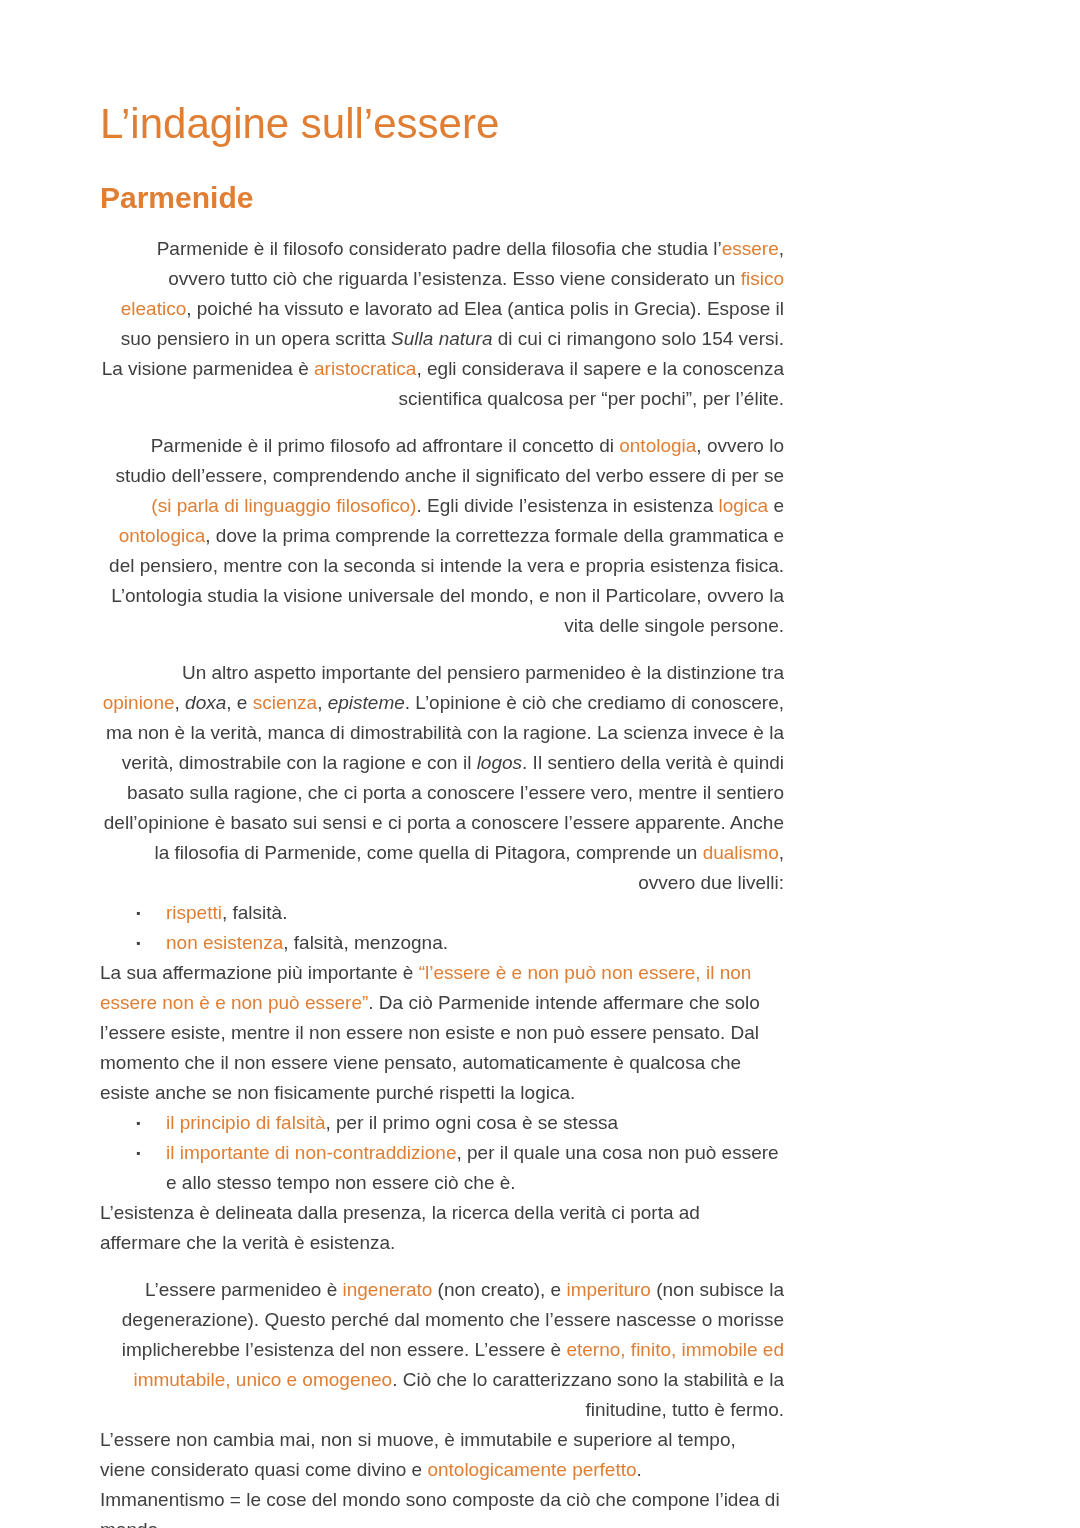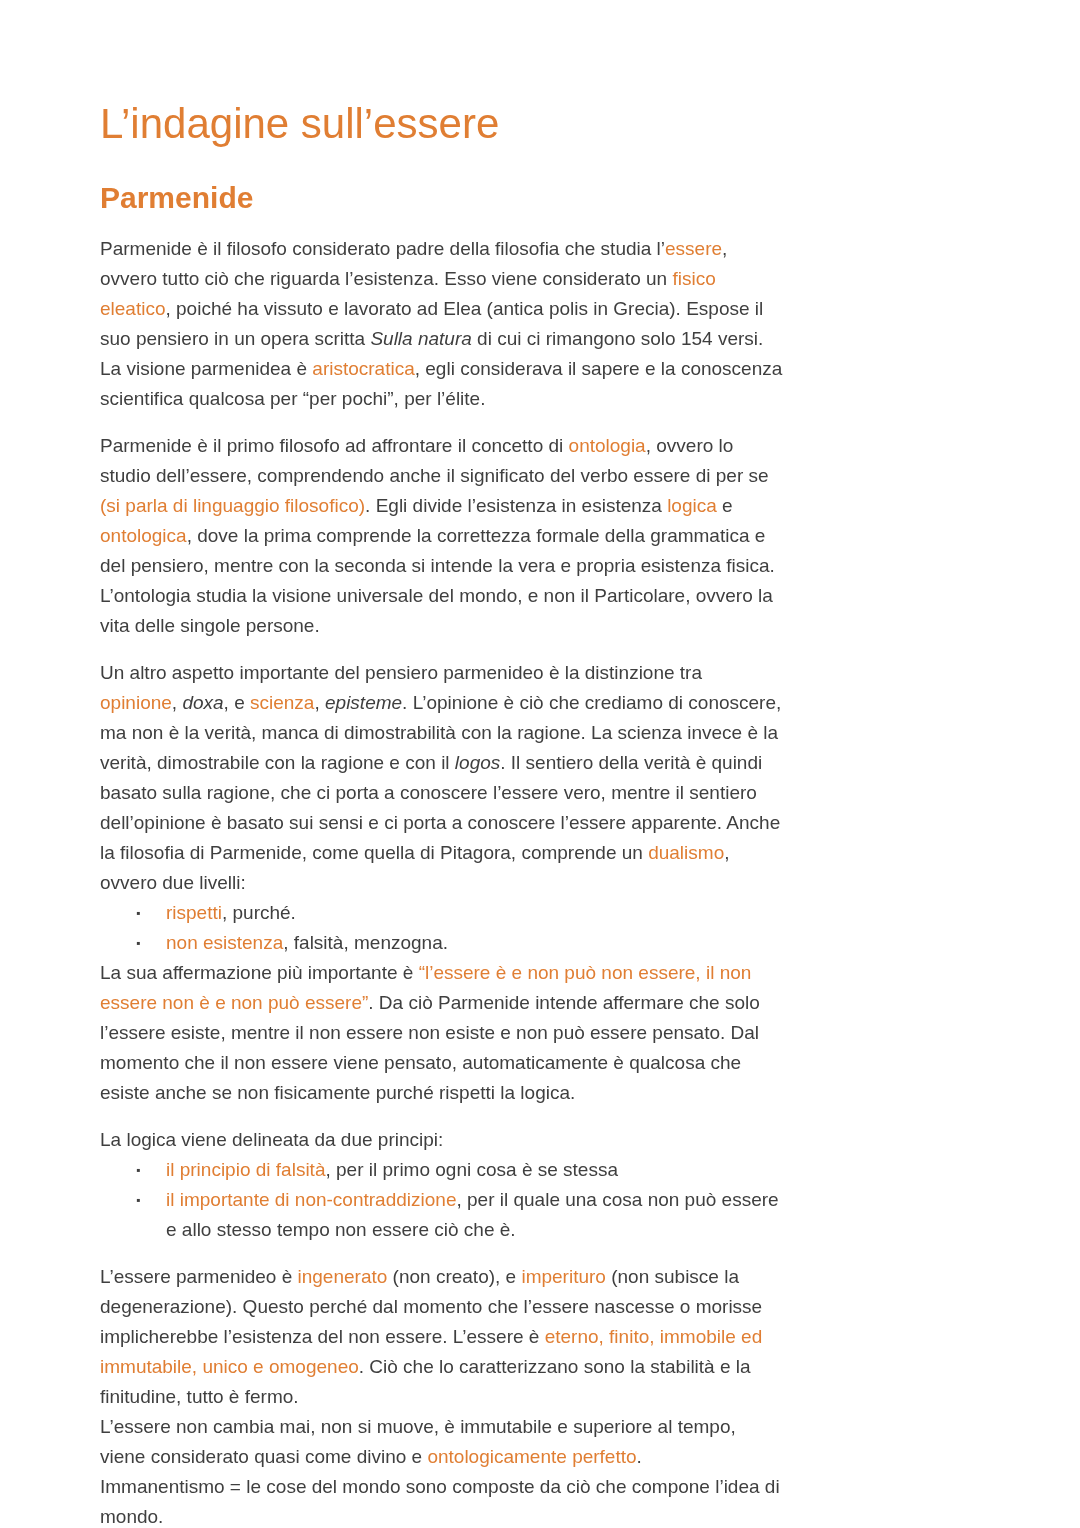--- a/index.html
+++ b/index.html
@@ -30,21 +30,21 @@
     font-weight: 700;
     color: var(--accent, #e07e33);
     margin: 0;
     line-height: 1.3;
   }
   .doc-body {
     font-size: 19px;
     line-height: 30px;
   }
   .doc-body p { margin: 0; }
-  .doc-body p.p { margin-top: 17px; }
+  .doc-body p.p { margin-top: 17px; text-align: right; }
   .doc-body p.line { margin-top: 0; }
   .doc-body ul {
     margin: 0;
     padding: 0 0 0 36px;
     list-style: none;
   }
   .doc-body li {
     position: relative;
     padding-left: 30px;
   }
@@ -63,26 +63,26 @@
 <body>
 
 <div class="page">
   <h1 class="doc-title">L’indagine sull’essere</h1>
   <h2 class="section-heading">Parmenide</h2>
   <div class="doc-body">
       <p class="p"><span>Parmenide è il filosofo considerato padre della filosofia che studia l’</span><span class="accent">essere</span><span>, ovvero tutto ciò che riguarda l’esistenza. Esso viene considerato un </span><span class="accent">fisico eleatico</span><span>, poiché ha vissuto e lavorato ad Elea (antica polis in Grecia). Espose il suo pensiero in un opera scritta </span><span class="italic">Sulla natura</span><span> di cui ci rimangono solo 154 versi. La visione parmenidea è </span><span class="accent">aristocratica</span><span>, egli considerava il sapere e la conoscenza scientifica qualcosa per “per pochi”, per l’élite.</span></p>
       <p class="p"><span>Parmenide è il primo filosofo ad affrontare il concetto di </span><span class="accent">ontologia</span><span>, ovvero lo studio dell’essere, comprendendo anche il significato del verbo essere di per se </span><span class="accent">(si parla di linguaggio filosofico)</span><span>. Egli divide l’esistenza in esistenza </span><span class="accent">logica</span><span> e </span><span class="accent">ontologica</span><span>, dove la prima comprende la correttezza formale della grammatica e del pensiero, mentre con la seconda si intende la vera e propria esistenza fisica. L’ontologia studia la visione universale del mondo, e non il Particolare, ovvero la vita delle singole persone.</span></p>
       <p class="p"><span>Un altro aspetto importante del pensiero parmenideo è la distinzione tra </span><span class="accent">opinione</span><span>, </span><span class="italic">doxa</span><span>, e </span><span class="accent">scienza</span><span>, </span><span class="italic">episteme</span><span>. L’opinione è ciò che crediamo di conoscere, ma non è la verità, manca di dimostrabilità con la ragione. La scienza invece è la verità, dimostrabile con la ragione e con il </span><span class="italic">logos</span><span>. Il sentiero della verità è quindi basato sulla ragione, che ci porta a conoscere l’essere vero, mentre il sentiero dell’opinione è basato sui sensi e ci porta a conoscere l’essere apparente. Anche la filosofia di Parmenide, come quella di Pitagora, comprende un </span><span class="accent">dualismo</span><span>, ovvero due livelli:</span></p>
       <ul>
-        <li><span class="bullet-marker">▪</span><span class="accent">rispetti</span><span>, purché.</span></li>
+        <li><span class="bullet-marker">▪</span><span class="accent">rispetti</span><span>, falsità.</span></li>
         <li><span class="bullet-marker">▪</span><span class="accent">non esistenza</span><span>, falsità, menzogna.</span></li>
       </ul>
       <p class="line"><span>La sua affermazione più importante è </span><span class="accent">“l’essere è e non può non essere, il non essere non è e non può essere”</span><span>. Da ciò Parmenide intende affermare che solo l’essere esiste, mentre il non essere non esiste e non può essere pensato. Dal momento che il non essere viene pensato, automaticamente è qualcosa che esiste anche se non fisicamente purché rispetti la logica.</span></p>
-      <p class="p"><span>La logica viene delineata da due principi:</span></p>
       <ul>
         <li><span class="bullet-marker">▪</span><span class="accent">il principio di falsità</span><span>, per il primo ogni cosa è se stessa</span></li>
         <li><span class="bullet-marker">▪</span><span class="accent">il importante di non-contraddizione</span><span>, per il quale una cosa non può essere e allo stesso tempo non essere ciò che è.</span></li>
       </ul>
+      <p class="line"><span>L’esistenza è delineata dalla presenza, la ricerca della verità ci porta ad affermare che la verità è esistenza.</span></p>
       <p class="p"><span>L’essere parmenideo è </span><span class="accent">ingenerato</span><span> (non creato), e </span><span class="accent">imperituro</span><span> (non subisce la degenerazione). Questo perché dal momento che l’essere nascesse o morisse implicherebbe l’esistenza del non essere. L’essere è </span><span class="accent">eterno, finito, immobile ed immutabile, unico e omogeneo</span><span>. Ciò che lo caratterizzano sono la stabilità e la finitudine, tutto è fermo.</span></p>
       <p class="line"><span>L’essere non cambia mai, non si muove, è immutabile e superiore al tempo, viene considerato quasi come divino e </span><span class="accent">ontologicamente perfetto</span><span>.</span></p>
       <p class="line"><span>Immanentismo = le cose del mondo sono composte da ciò che compone l’idea di mondo.</span></p>
     </div>
 </div>
 
 </body></html>

